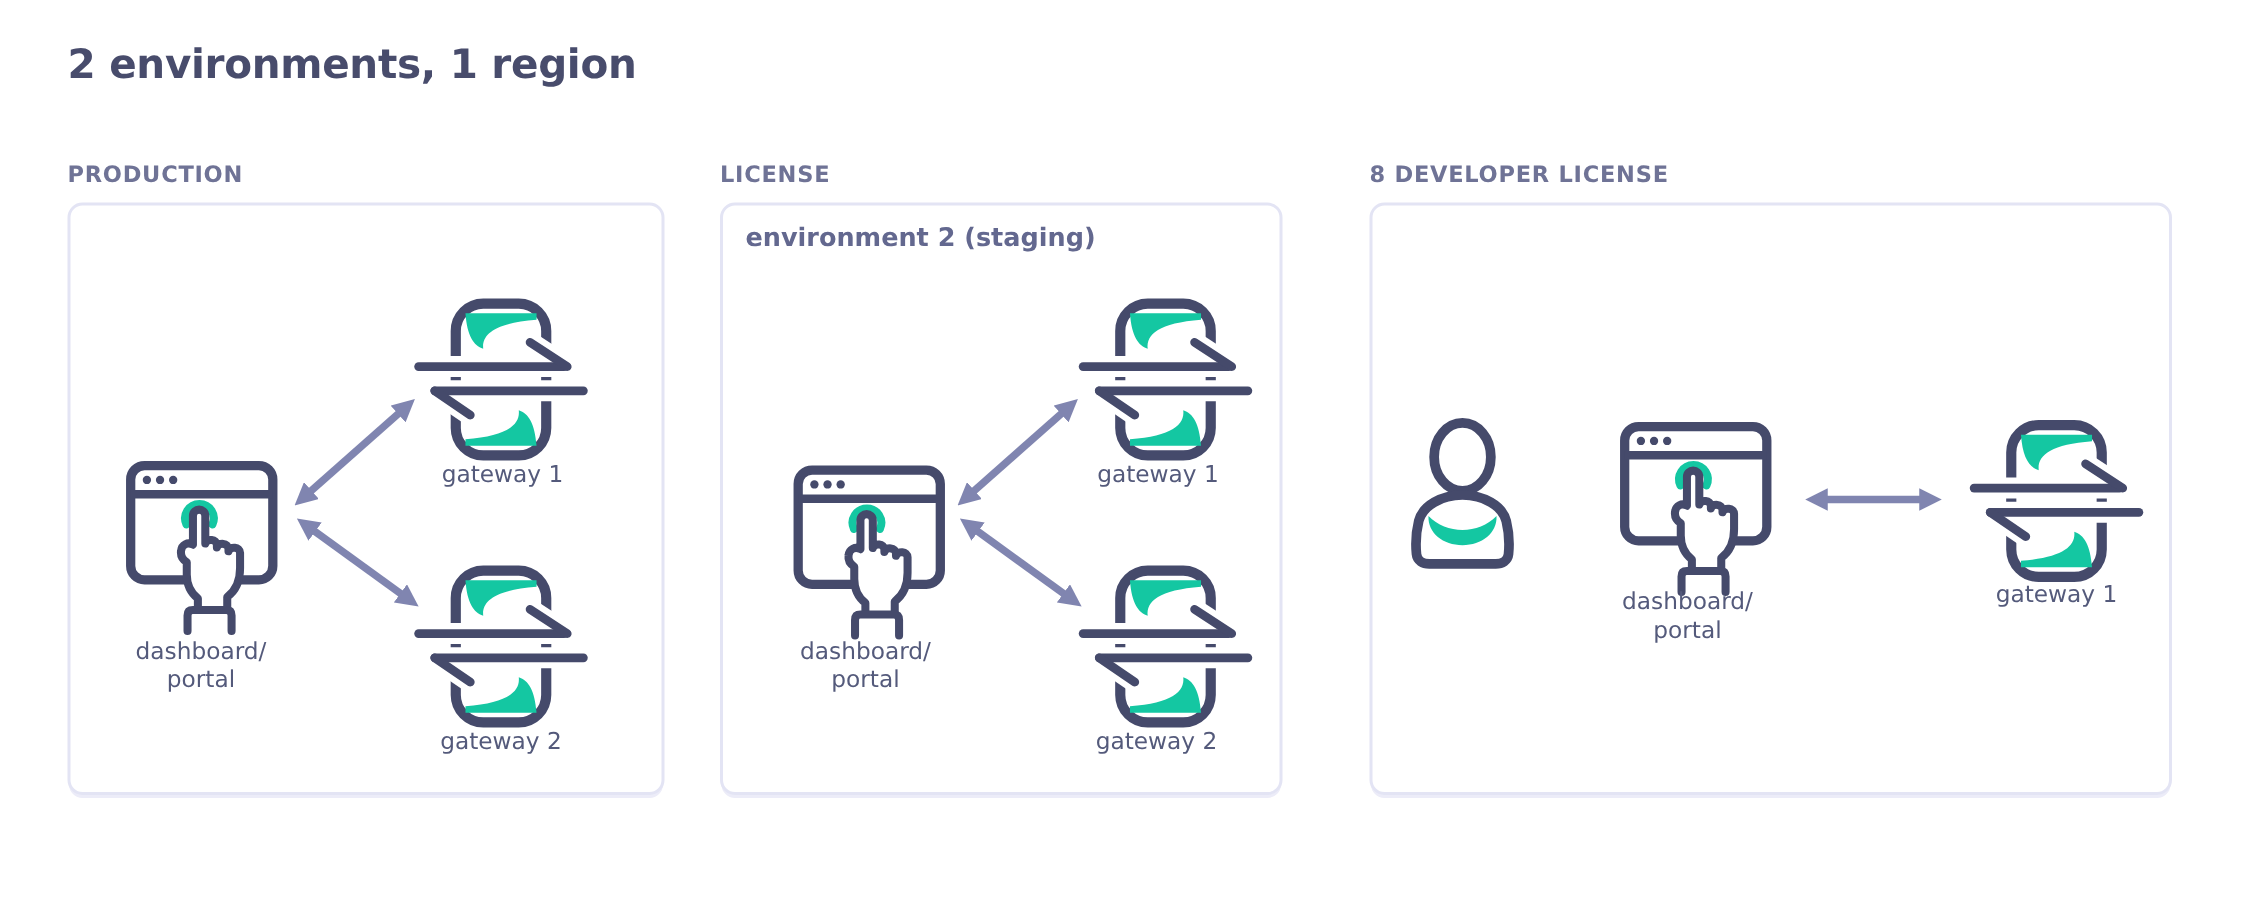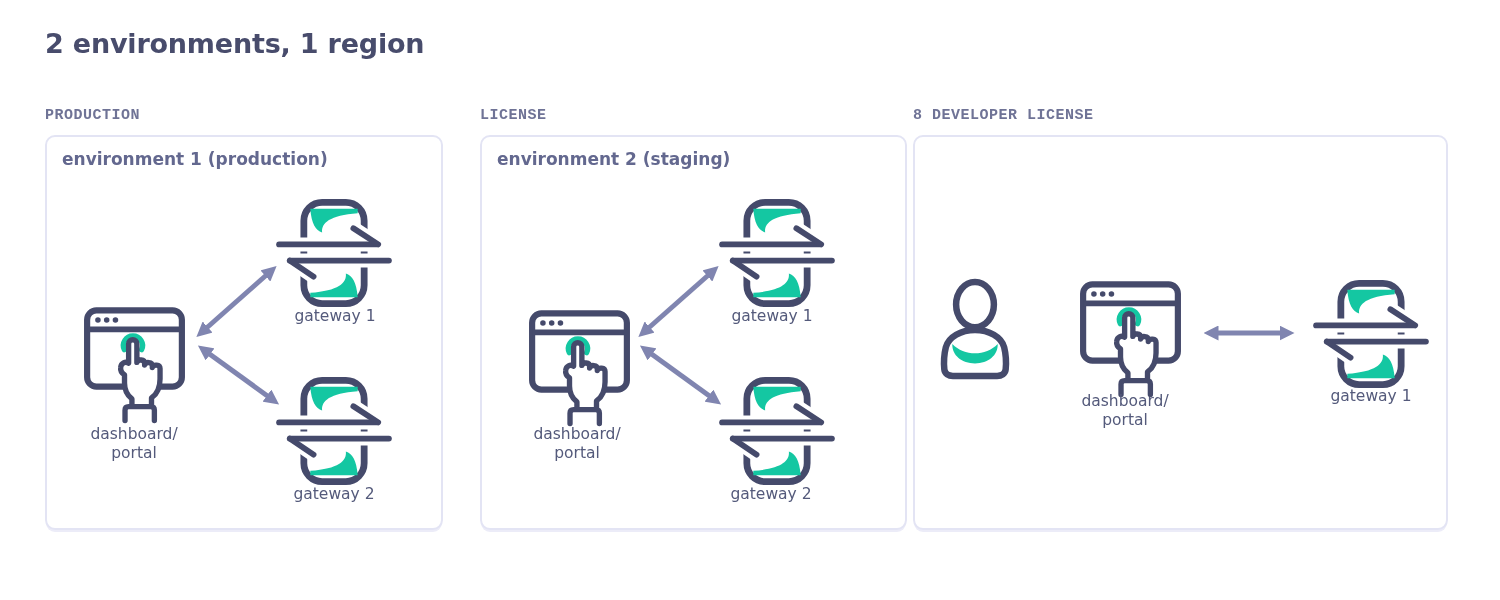--- a/index.html
+++ b/index.html
@@ -9,31 +9,30 @@
 
   .page-title {
     position:absolute; left:45px; top:28px;
     font-size:27px; font-weight:700; letter-spacing:-0.2px;
     color:var(--title-color,#484C6C);
   }
   .section-label {
     position:absolute; top:107px;
     font-size:15px; font-weight:600; letter-spacing:0.5px;
     color:var(--section-label-color,#6F7396);
-    font-family:Liberation Mono, monospace;
   }
   .panel {
     position:absolute; top:135px; height:395px;
     background:#fff;
     border:2px solid var(--panel-border,#E3E4F4);
     border-radius:10px;
     box-shadow:0 3px 0 -1px #ECECF8;
   }
   .panel-1 { left:45px;  width:398px; }
-  .panel-2 { left:480px; width:427px; }
+  .panel-2 { left:480px; width:375px; }
   .panel-3 { left:913px; width:535px; }
 
   .env-heading {
     position:absolute; left:15px; top:12px;
     font-size:17px; font-weight:700;
     color:var(--heading-color,#63688F);
   }
   .abs { position:absolute; }
   .node-label {
     position:absolute; text-align:center;
@@ -58,21 +57,20 @@
 
 <div class="canvas">
 
   <h1 class="page-title">2 environments, 1 region</h1>
 
   <div class="section-label" style="left:45px">PRODUCTION</div>
   <div class="section-label" style="left:480px">LICENSE</div>
   <div class="section-label" style="left:913px">8 DEVELOPER LICENSE</div>
 
   <section class="panel panel-1">
-    <h2 class="env-heading">environment 1 (production)</h2>
 
     <svg class="abs" style="left:36px;top:166px" width="103" height="126" viewBox="0 0 100 122">
       <rect class="f-white s-ink" x="4" y="7" width="92" height="74" rx="9" stroke-width="6"></rect>
       <path class="f-none s-ink" d="M4,25.5 H96" stroke-width="5.5"></path>
       <circle class="f-ink" cx="14.5" cy="16.3" r="2.7"></circle>
       <circle class="f-ink" cx="23" cy="16.3" r="2.7"></circle>
       <circle class="f-ink" cx="31.5" cy="16.3" r="2.7"></circle>
       <path class="f-none" d="M40.1,45.1 A9.3,9.3 0 1 1 56.9,45.1" stroke="var(--teal,#14C7A2)" stroke-width="5.2" stroke-linecap="round"></path>
       <path class="f-white s-ink" stroke-width="5.2" stroke-linecap="round" stroke-linejoin="round" d="M47.5,100 L47.5,93 C43,89.5 40.3,84.5 40.3,77.5 L40.3,69.5 C37.8,68 36.2,65.3 36.6,62.2 C37,58.2 41,56.2 44.3,58.2 L44.3,39.5 C44.3,34.2 52.3,34.2 52.3,39.5 L52.3,57.5 C53.3,54 59.8,54.5 59.8,58.5 L59.8,60 C60.8,56.5 67.3,57 67.3,61 L67.3,62.5 C68.3,59 74.8,59.5 74.8,63.5 L74.8,73.5 C74.8,82 72,88 66.5,92 L66.5,100"></path>
       <path class="f-none s-ink" stroke-width="5.2" stroke-linecap="round" stroke-linejoin="round" d="M40.8,114 L40.8,104 Q40.8,100.5 44.3,100.5 L65.8,100.5 Q69.3,100.5 69.3,104 L69.3,114"></path>

